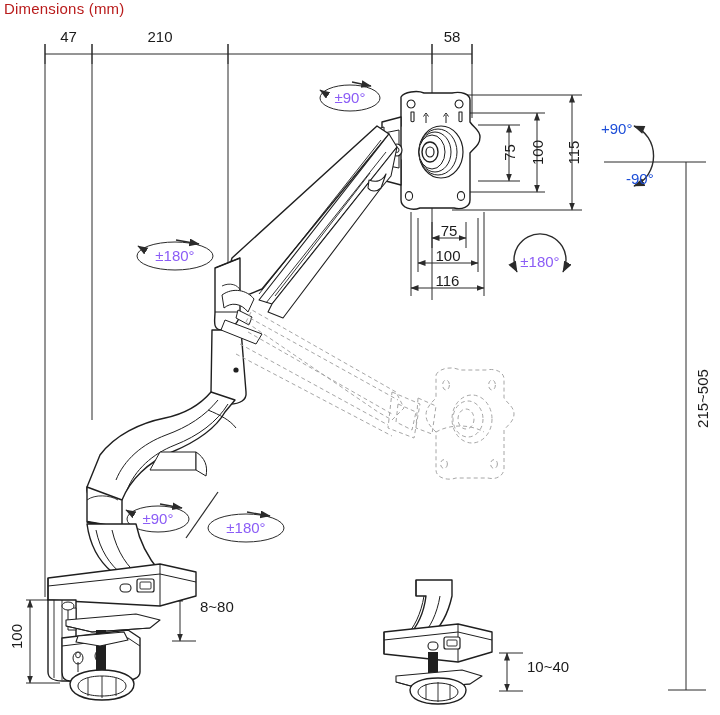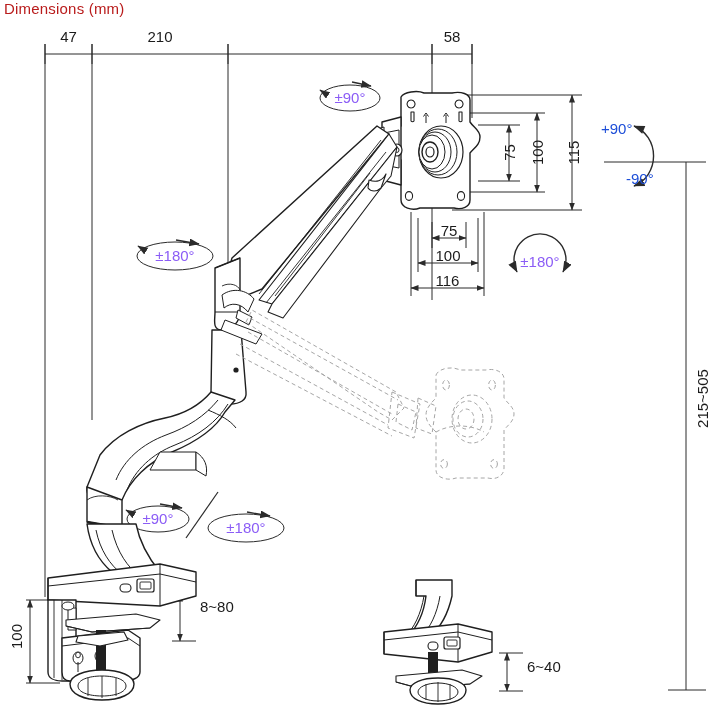--- a/index.html
+++ b/index.html
@@ -332,15 +332,15 @@
   <div class="rotlbl" style="left:320px; top:89px;  width:60px;">±90°</div>
   <div class="rotlbl" style="left:139px; top:247px; width:72px;">±180°</div>
   <div class="rotlbl" style="left:128px; top:510px; width:60px;">±90°</div>
   <div class="rotlbl" style="left:210px; top:519px; width:72px;">±180°</div>
   <div class="rotlbl" style="left:504px; top:253px; width:72px;">±180°</div>
 
   <div class="dimtxt vert" style="left:663px; top:390px; width:78px;">215~505</div>
 
   <div class="dimtxt vert" style="left:-6px; top:628px; width:44px;">100</div>
   <div class="dimtxt" style="left:200px; top:598px;">8~80</div>
-  <div class="dimtxt" style="left:527px; top:658px;">6~40</div>
+  <div class="dimtxt" style="left:527px; top:658px;">10~40</div>
 
 </div>
 
 </body></html>

